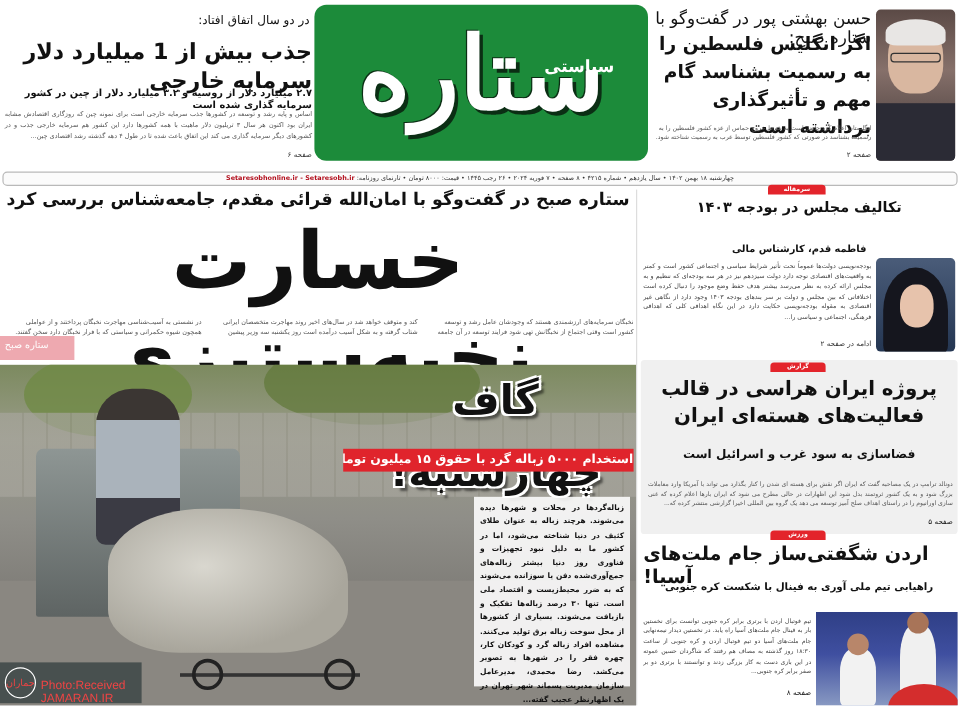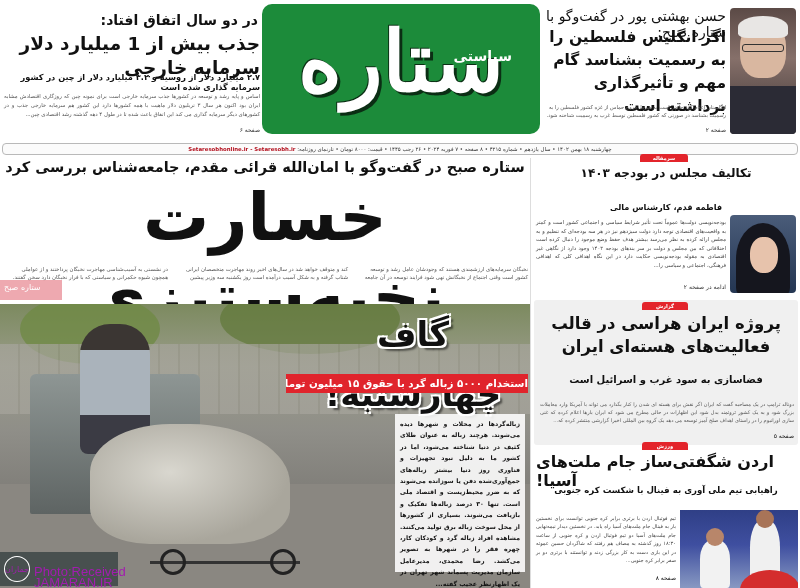--- a/index.html
+++ b/index.html
@@ -19,21 +19,21 @@
     color: #fff; font-size: 84px; line-height: 100px; text-align: center;
     text-shadow: 3px 3px 0 #0b2e14, -1px -1px 0 #0b2e14;
     letter-spacing: -4px;
   }
   .masthead .sub {
     position: absolute; right: 28px; top: 44px;
     color: #fff; font-size: 14px; font-weight: bold;
   }
 
   
-  .lt-kicker { left: 6px; top: 12px; width: 252px; font-size: 14px; font-weight: bold; text-align: right; }
+  .lt-kicker { left: 6px; top: 12px; width: 252px; font-size: 10px; font-weight: normal; text-align: right; }
   .lt-title { left: 2px; top: 32px; width: 258px; font-size: 18.5px; font-weight: bold; text-align: right; line-height: 24px; }
   .lt-sub { left: 4px; top: 72px; width: 256px; font-size: 8.2px; font-weight: bold; text-align: right; }
   .lt-body { left: 4px; top: 92px; width: 256px; font-size: 5.4px; color: #555; line-height: 9px; text-align: justify; }
   .lt-page { left: 4px; top: 126px; width: 256px; font-size: 6px; color: #333; text-align: right; }
 
   
   .rt-photo {
     left: 730px; top: 8px; width: 66px; height: 126px;
     background: linear-gradient(180deg, #5b4a46 0%, #86706a 40%, #3a3232 100%);
     border-radius: 4px; overflow: hidden;
@@ -109,25 +109,25 @@
   }
   .gaf-sub {
     left: 286px; top: 374px; width: 242px; height: 19px; background: #e0242c;
     color: #fff; font-size: 10.3px; font-weight: bold; text-align: center; line-height: 19px; white-space: nowrap; overflow: hidden;
   }
   .gaf-body {
     left: 395px; top: 414px; width: 130px; height: 158px; background: rgba(255,255,255,0.88);
     font-size: 6.2px; line-height: 11.4px; padding: 4px 5px; text-align: justify; color: #111; font-weight: bold;
   }
   .credit {
-    left: 0; top: 552px; width: 118px; height: 34px; background: rgba(60,70,70,0.85); color: #a21caf;
+    left: 0; top: 552px; width: 118px; height: 34px; background: rgba(60,70,70,0.85); color: #ef4444;
     display: flex; align-items: center; gap: 4px; padding: 0 4px; direction: ltr;
   }
   .credit .logo-circle { width: 26px; height: 26px; border: 1.5px solid #fff; border-radius: 50%; font-size: 8px; display:flex; align-items:center; justify-content:center; }
-  .credit .txt { font-size: 13px; line-height: 11px; font-family: "Liberation Sans", sans-serif; margin-top: 16px; }
+  .credit .txt { font-size: 10px; line-height: 11px; font-family: "Liberation Sans", sans-serif; margin-top: 16px; }
 
   
   .col-divider { left: 530px; top: 158px; width: 1px; height: 430px; background: #ddd; }
 
   .budget-tag { left: 640px; top: 154px; width: 48px; }
   .budget-title { left: 536px; top: 166px; width: 260px; font-size: 12px; font-weight: 900; text-align: center; }
   .budget-author { left: 536px; top: 202px; width: 260px; font-size: 8.2px; font-weight: bold; text-align: center; }
   .budget-photo {
     left: 730px; top: 215px; width: 66px; height: 78px; border-radius: 4px; overflow: hidden;
     background: linear-gradient(180deg,#4a5c79,#243652);

